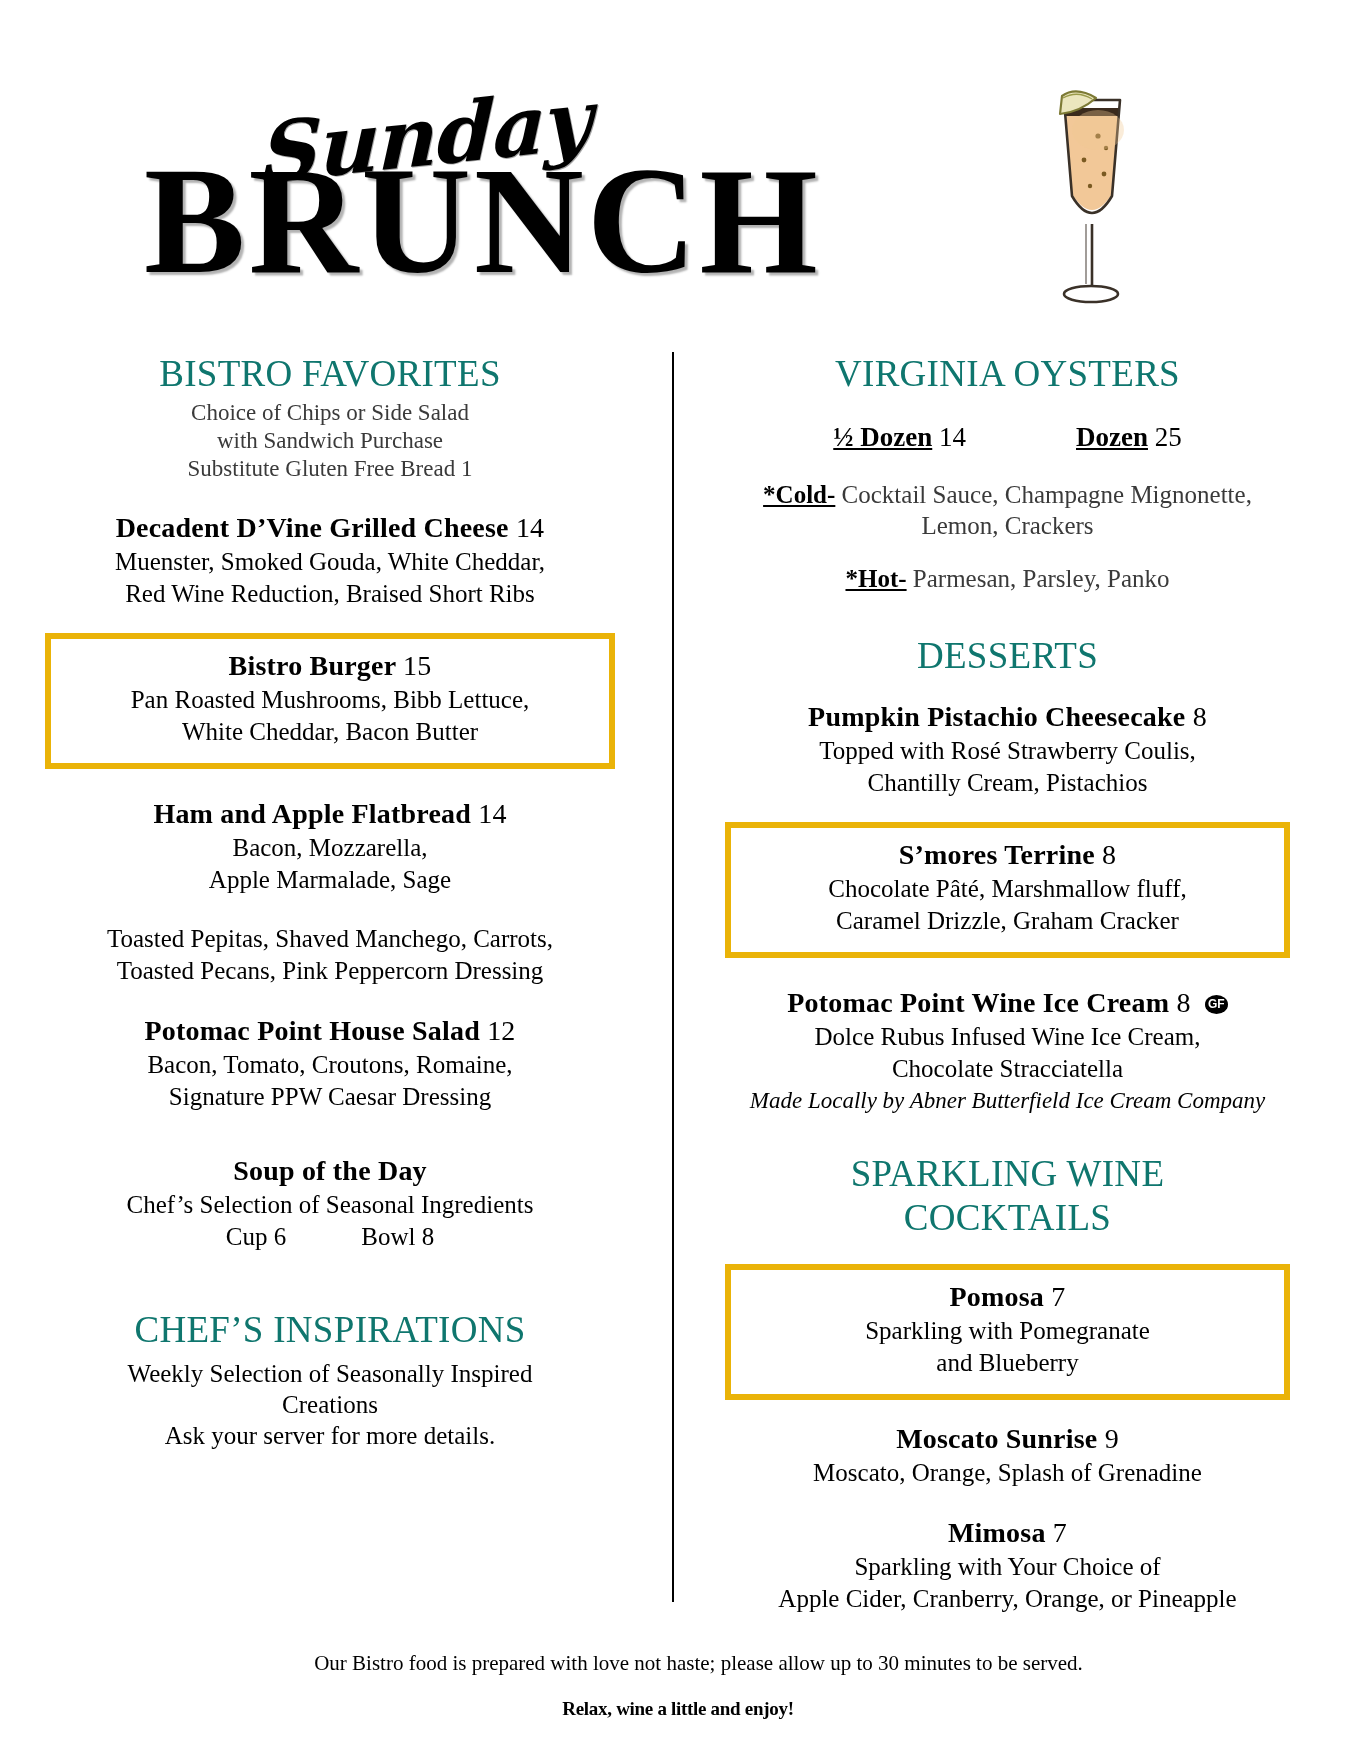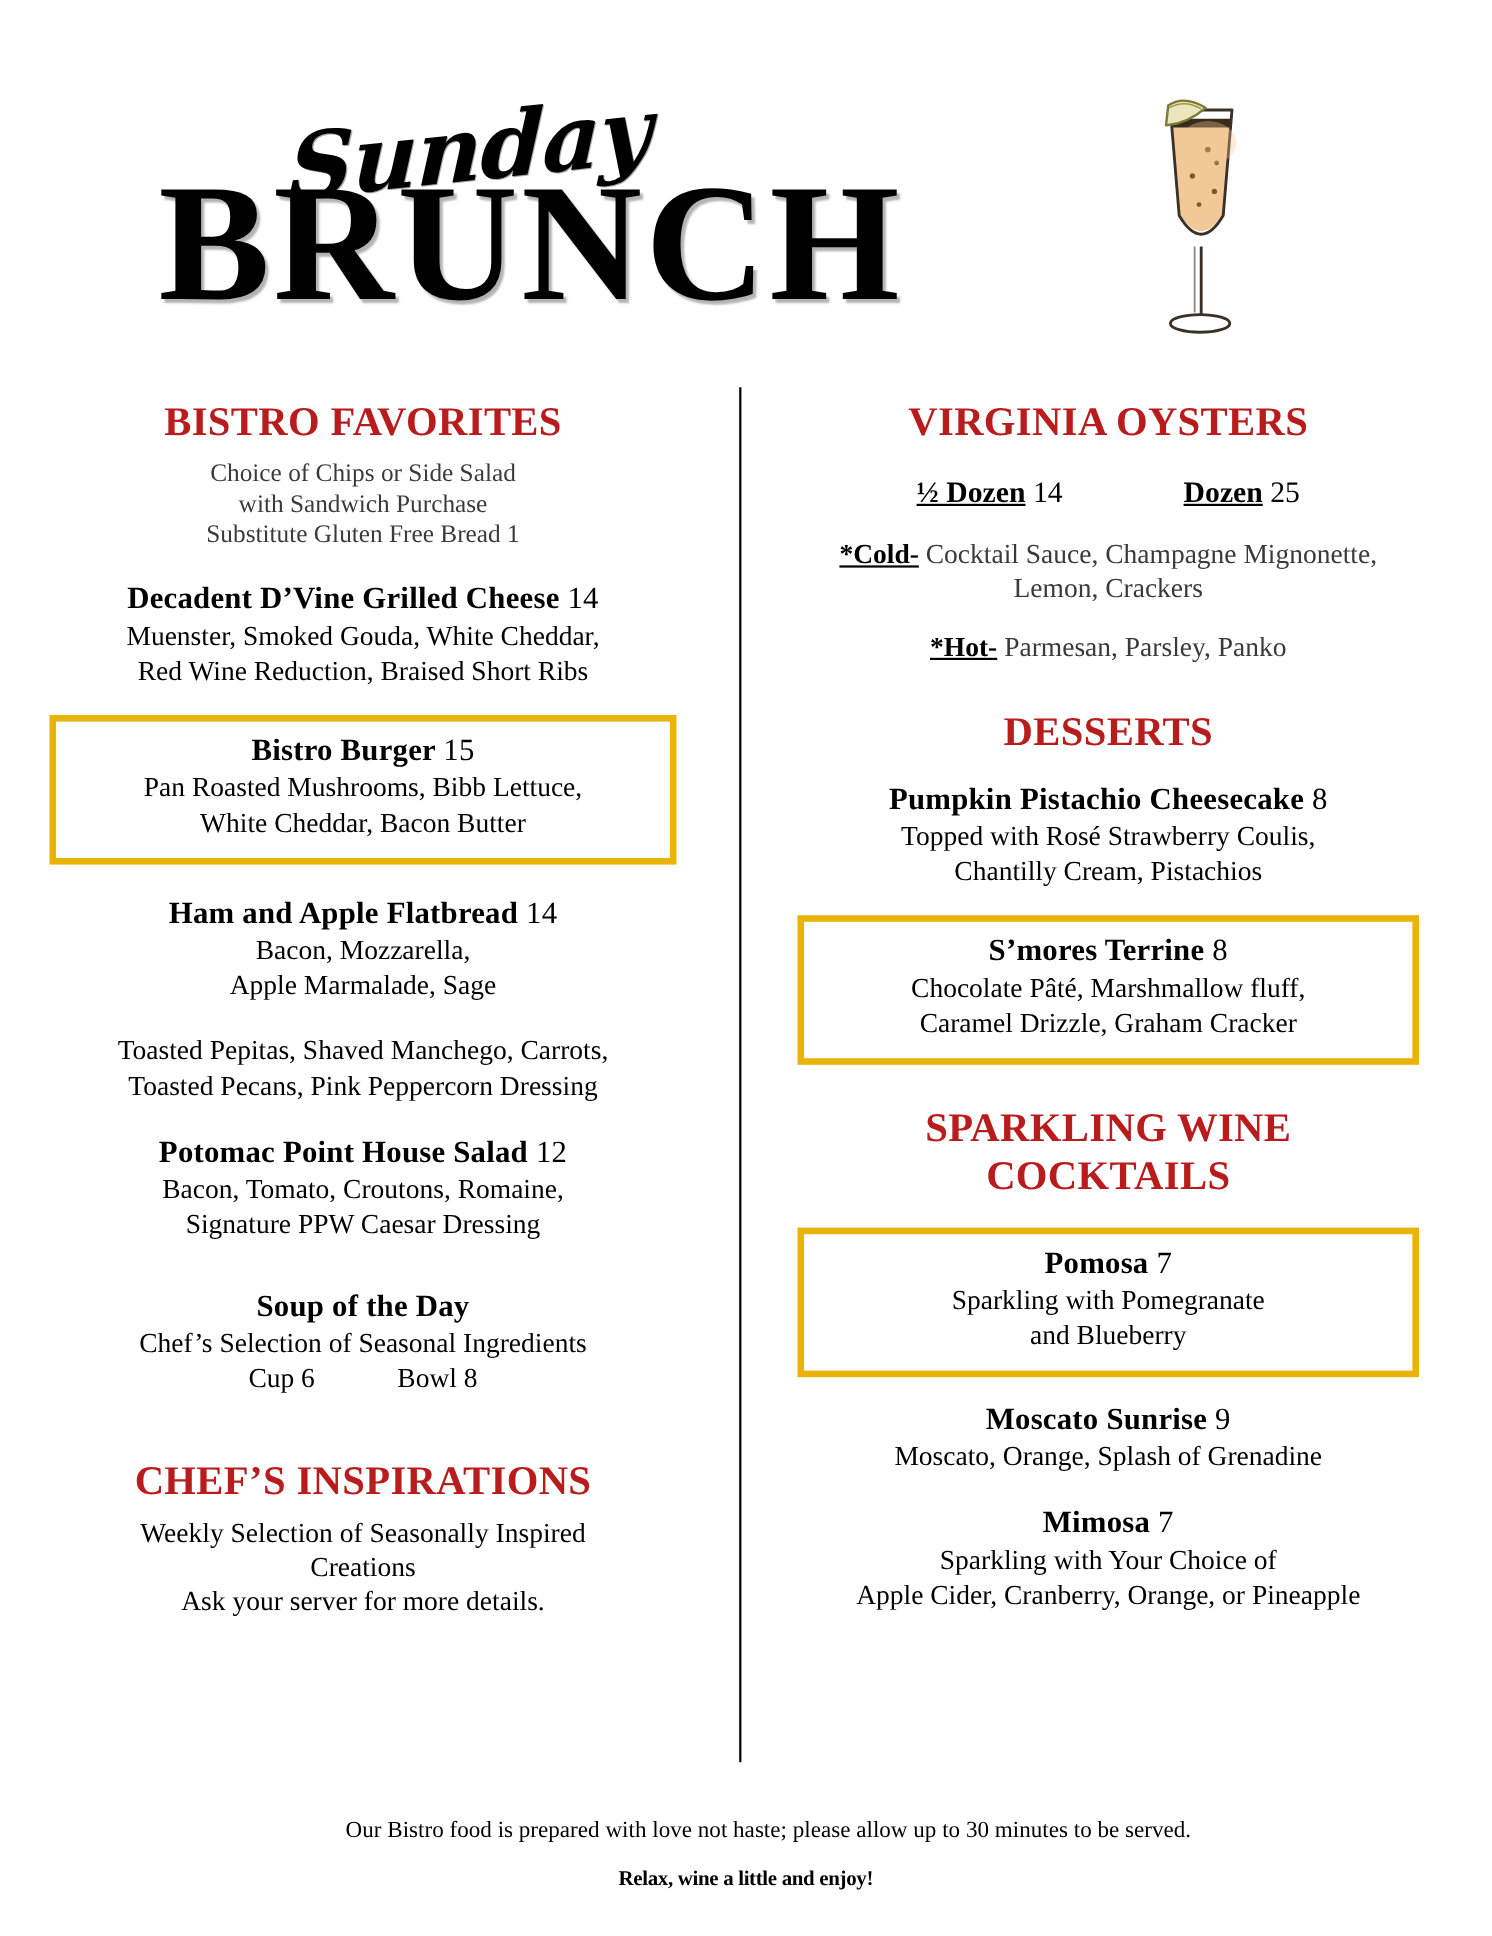--- a/index.html
+++ b/index.html
@@ -88,27 +88,27 @@
     left: 672px;
     top: 0px;
     width: 2px;
     height: 1250px;
     background: #000;
     z-index: 5;
   }
 
   
   .section-head {
-    color: #b91c1c;
-    font-weight: bold;
+    color: #0f766e;
+    font-weight: normal;
     font-size: 37px;
     text-align: center;
     letter-spacing: 0.3px;
     line-height: 44px;
-    margin: 10px;
+    margin: 0;
   }
   .section-sub {
     text-align: center;
     font-size: 23px;
     line-height: 28px;
     color: #3a3a3a;
     margin: 3px 0 0 0;
   }
   .item {
     text-align: center;
@@ -347,20 +347,30 @@
       <div class="item">
         <div class="item-name">
           <span>S’mores Terrine</span>
           <span class="item-price">8</span>
         </div>
         <div class="item-desc">Chocolate Pâté, Marshmallow fluff,</div>
         <div class="item-desc">Caramel Drizzle, Graham Cracker</div>
       </div>
     </div>
 
+    <div class="item">
+      <div class="item-name">
+        <span>Potomac Point Wine Ice Cream</span>
+        <span class="item-price">8</span>
+        <span class="gf">GF</span>
+      </div>
+      <div class="item-desc">Dolce Rubus Infused Wine Ice Cream,</div>
+      <div class="item-desc">Chocolate Stracciatella</div>
+      <div class="item-desc italic">Made Locally by Abner Butterfield Ice Cream Company</div>
+    </div>
 
     <h2 class="section-head" style="margin-top:36px;">
       <span>SPARKLING WINE</span><br>
       <span>COCKTAILS</span>
     </h2>
 
     <div class="boxed">
       <div class="item">
         <div class="item-name">
           <span>Pomosa</span>

